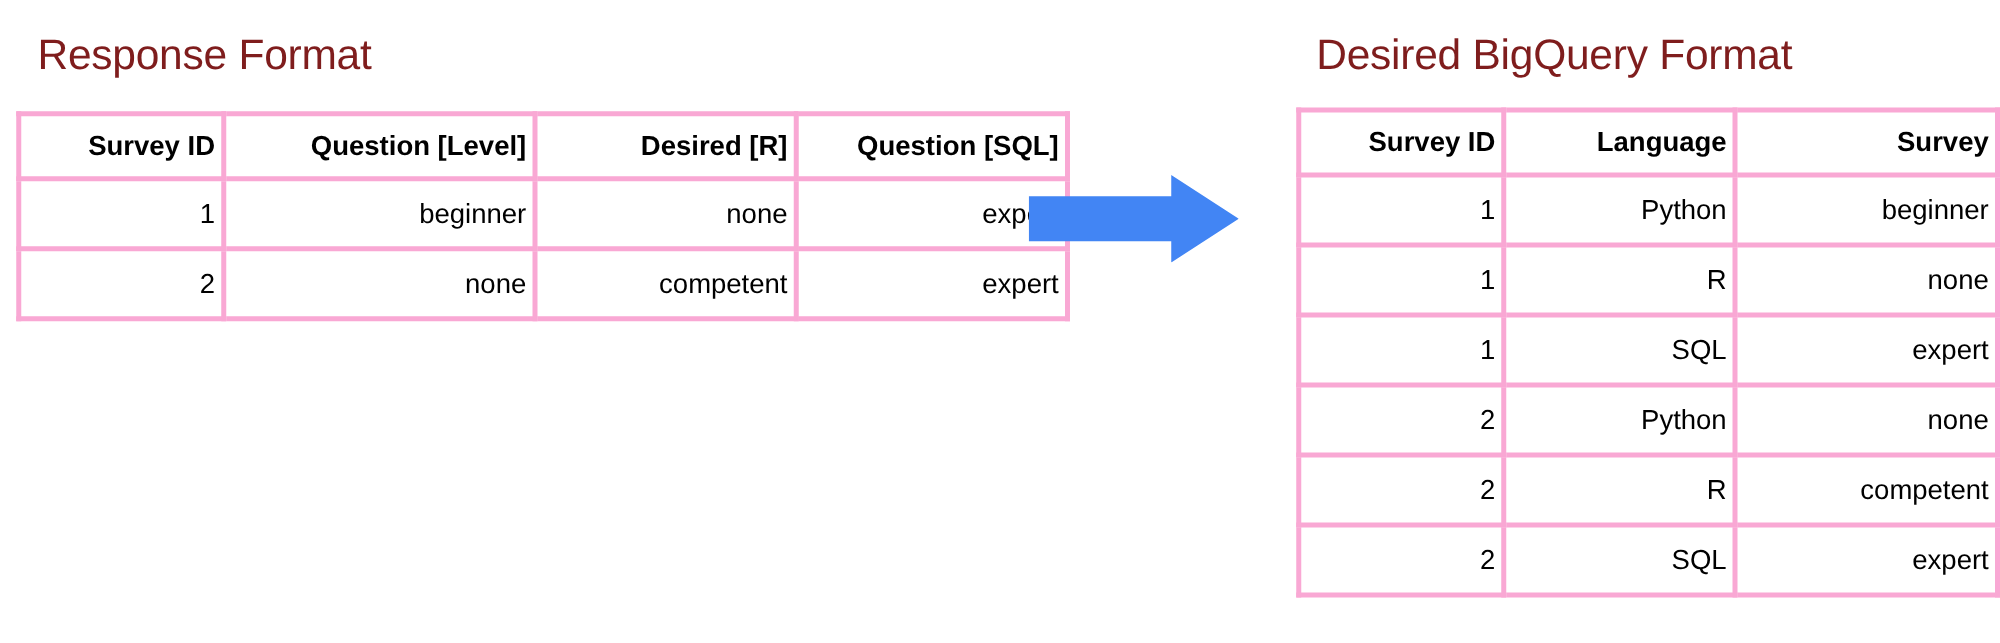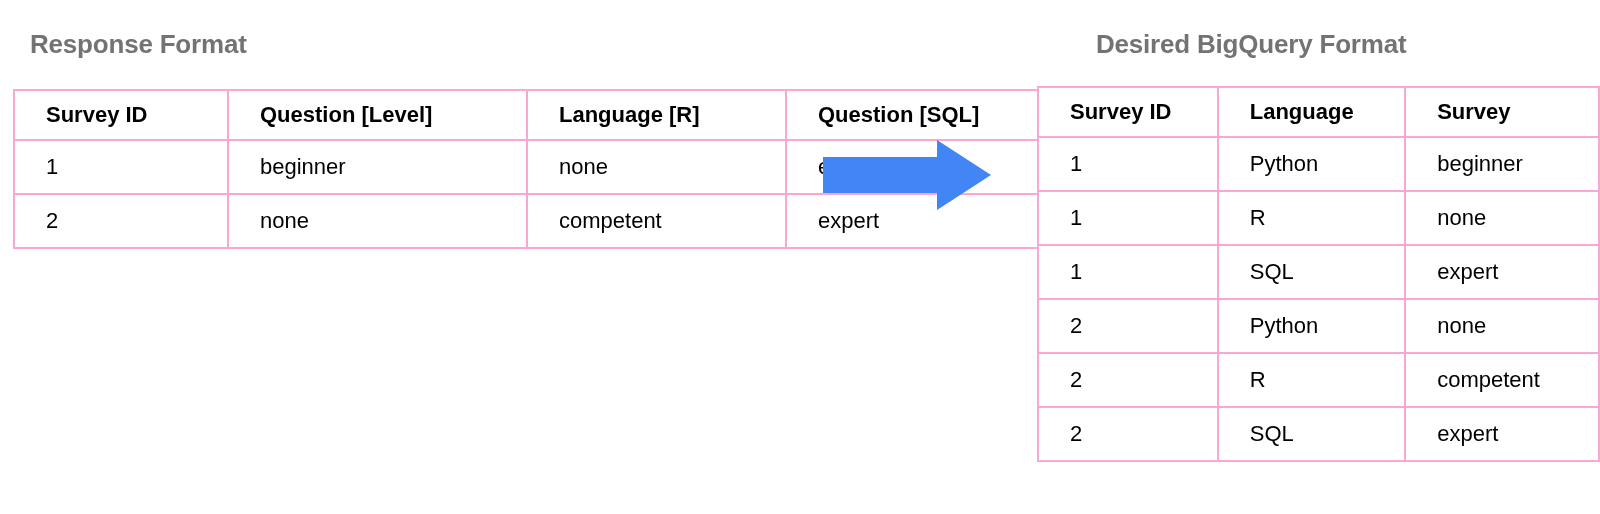--- a/index.html
+++ b/index.html
@@ -16,41 +16,41 @@
     color: #000000;
     -webkit-font-smoothing: antialiased;
   }
 
   .panel {
     position: absolute;
   }
 
   
   .panel-title {
-    font-size: 26px;
-    font-weight: bold;
+    font-size: 34px;
+    font-weight: normal;
     line-height: 32px;
     letter-spacing: -0.2px;
-    color: #737373;
+    color: #7f1d1d;
     white-space: nowrap;
   }
 
   #panel-left  { left: 30px;   top: 28px; }
-  #panel-right { left: 1053px; top: 28px; margin-left: 43px; }
+  #panel-right { left: 1053px; top: 28px; }
 
   
   table.grid {
     border-collapse: collapse;
     table-layout: fixed;
     background: #ffffff;
   }
   table.grid td, table.grid th {
-    border: 2px solid #f9a8d4;
-    padding: 0 31px;
-    text-align: left;
+    border: 4px solid #f9a8d4;
+    padding: 0 5px;
+    text-align: right;
     vertical-align: middle;
     font-size: 22px;
     font-weight: normal;
     color: #000000;
     white-space: nowrap;
     overflow: hidden;
   }
   table.grid th {
     font-weight: bold;
   }
@@ -92,21 +92,21 @@
 </head>
 <body>
 
 <div class="panel panel-title" id="panel-left">Response Format</div>
 
 <table class="grid" id="response-table">
   <thead>
     <tr>
       <th class="c0">Survey ID</th>
       <th class="c1">Question [Level]</th>
-      <th class="c2">Language [R]</th>
+      <th class="c2">Desired [R]</th>
       <th class="c3">Question [SQL]</th>
     </tr>
   </thead>
   <tbody>
     <tr>
       <td class="c0">1</td>
       <td class="c1">beginner</td>
       <td class="c2">none</td>
       <td class="c3">expert</td>
     </tr>

